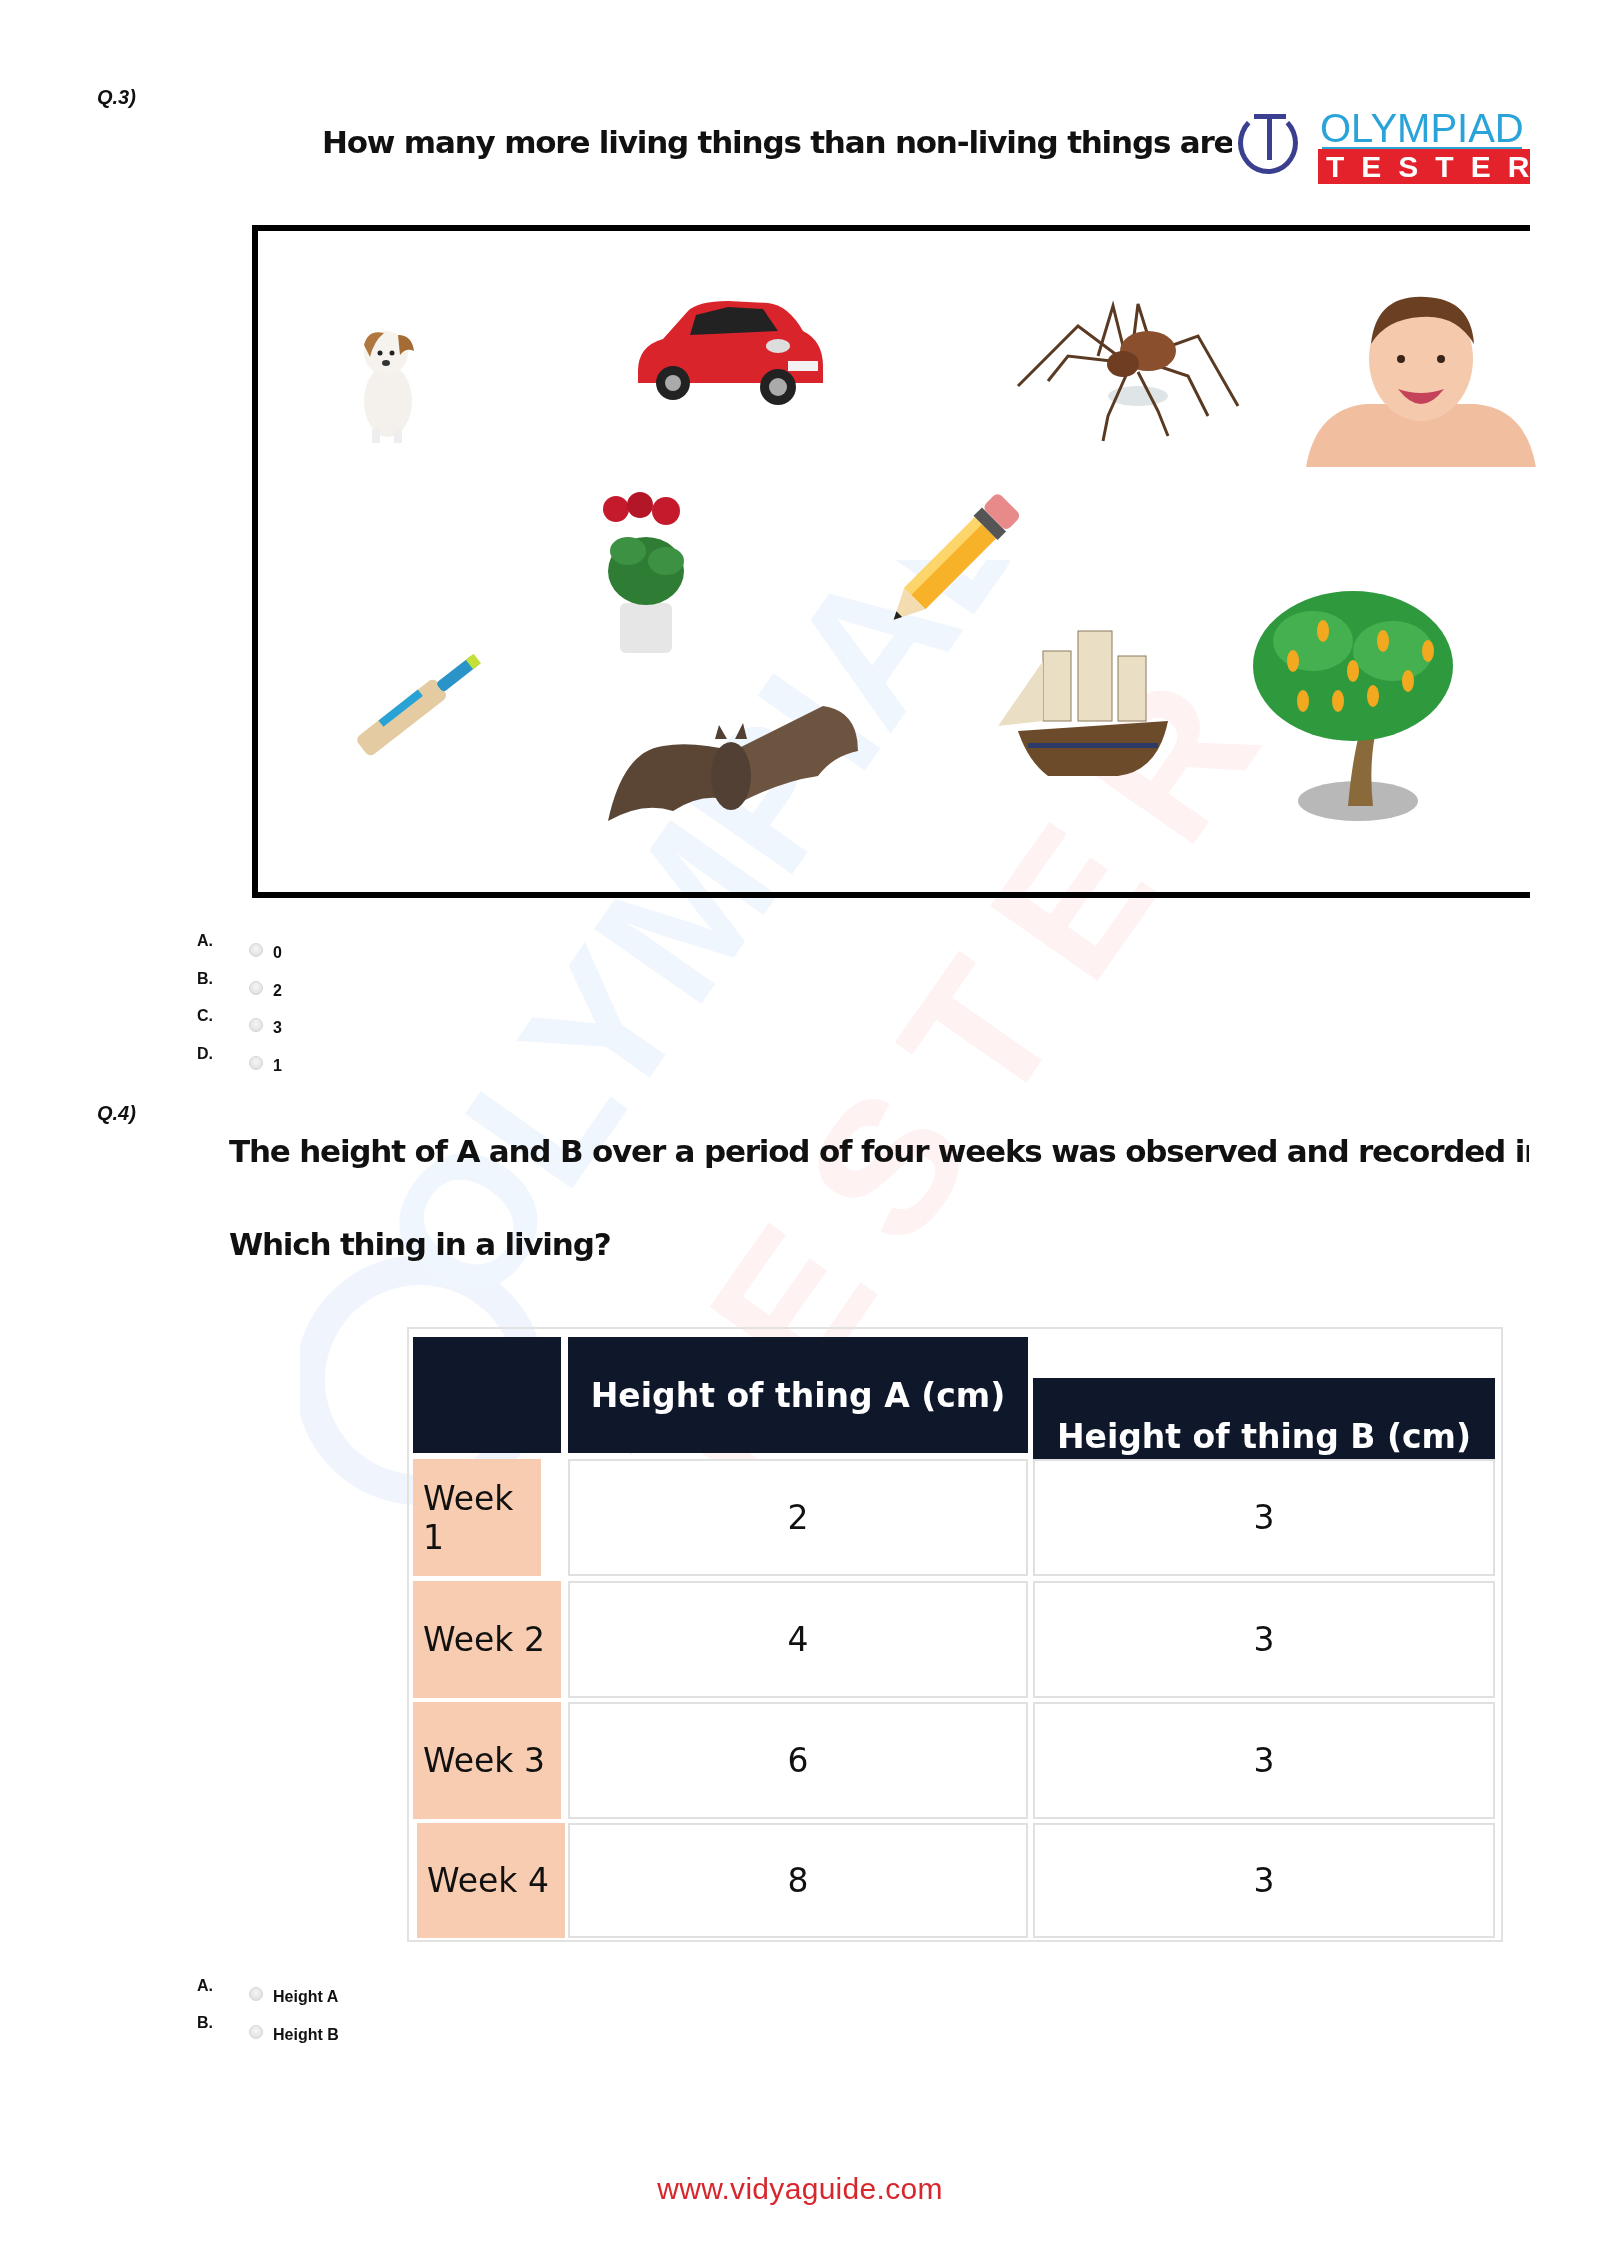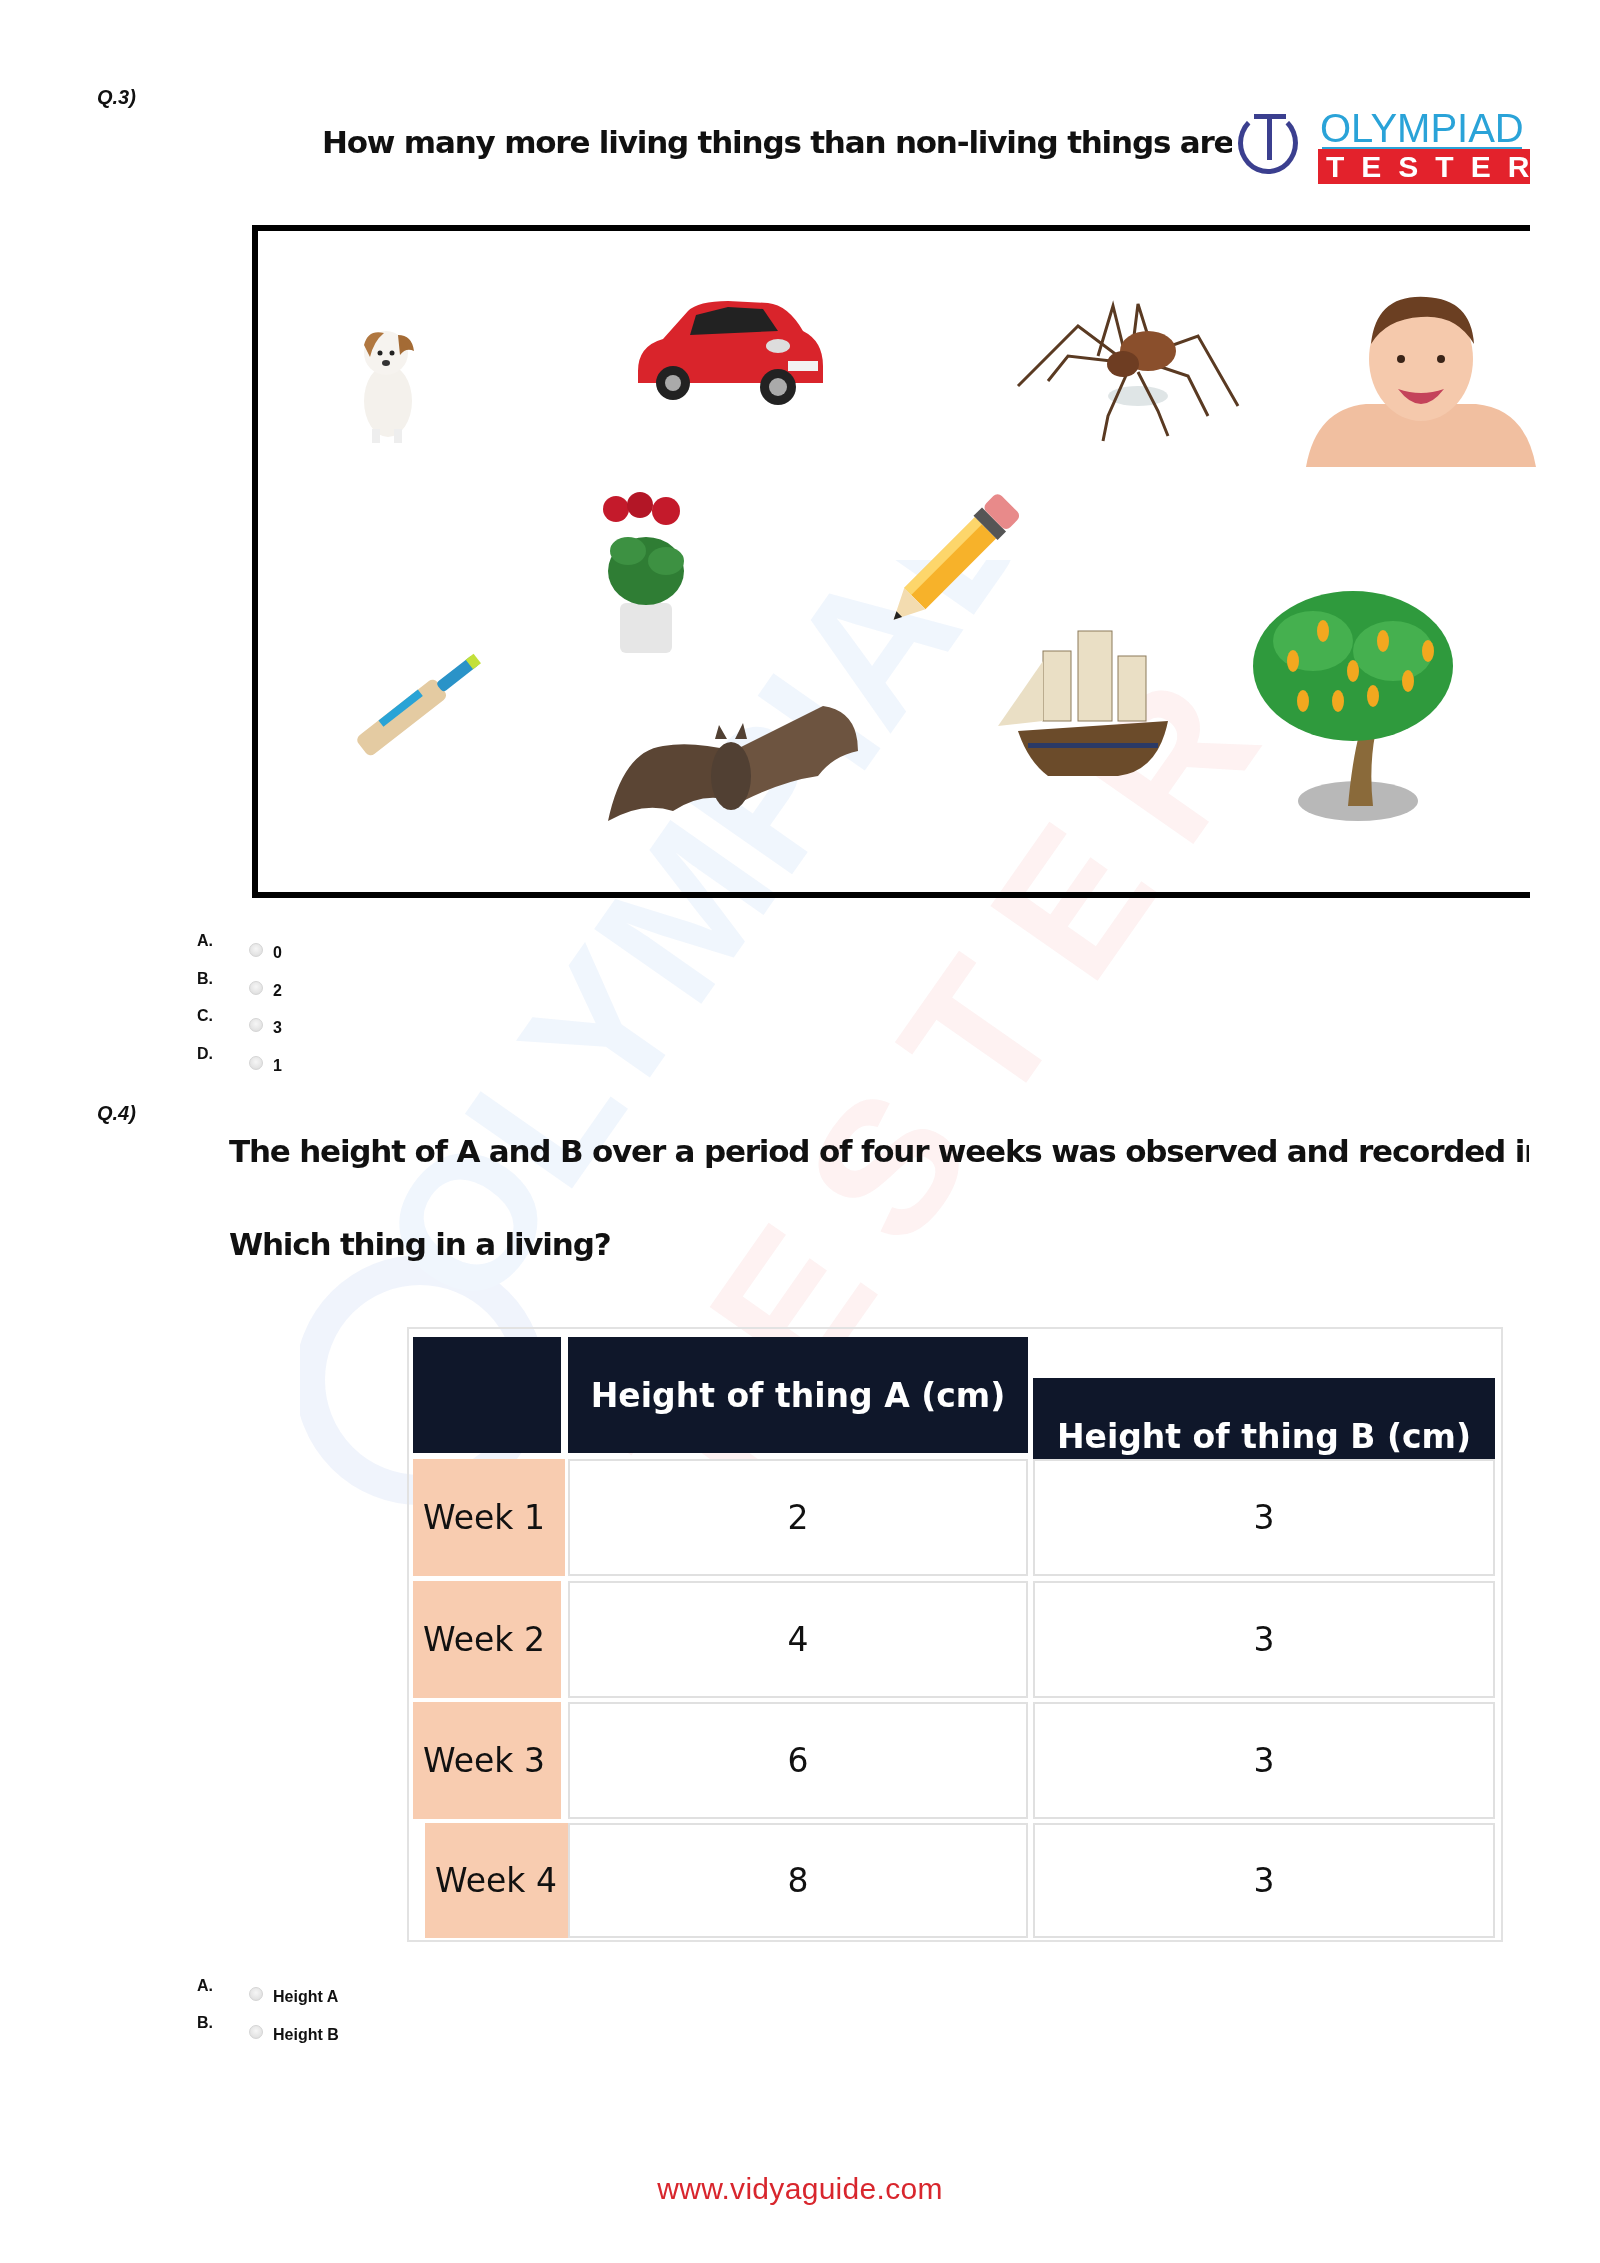--- a/index.html
+++ b/index.html
@@ -238,33 +238,33 @@
 <div class="abs qnum" style="left:97px; top:1102px;">Q.4)</div>
 <div class="abs qtext" style="left:229px; top:1133px; width:1300px;">The height of A and B over a period of four weeks was observed and recorded in the</div>
 <div class="abs qtext" style="left:229px; top:1226px; width:700px;">Which thing in a living?</div>
 
 <div class="abs tbl">
 
   <div class="cell head" style="left:4px; top:8px; width:148px; height:116px;"></div>
   <div class="cell head" style="left:159px; top:8px; width:460px; height:116px;">Height of thing A (cm)</div>
   <div class="cell head" style="left:624px; top:8px; width:462px; height:116px;margin-top:41px;">Height of thing B (cm)</div>
 
-  <div class="cell week" style="left:4px; top:130px; width:152px; height:117px;">Week 1</div>
+  <div class="cell week" style="left:4px; top:130px; width:128px; height:117px;">Week 1</div>
   <div class="cell val" style="left:159px; top:130px; width:460px; height:117px;">2</div>
   <div class="cell val" style="left:624px; top:130px; width:462px; height:117px;">3</div>
 
   <div class="cell week" style="left:4px; top:252px; width:148px; height:117px;">Week 2</div>
   <div class="cell val" style="left:159px; top:252px; width:460px; height:117px;">4</div>
   <div class="cell val" style="left:624px; top:252px; width:462px; height:117px;">3</div>
 
   <div class="cell week" style="left:4px; top:373px; width:148px; height:117px;">Week 3</div>
   <div class="cell val" style="left:159px; top:373px; width:460px; height:117px;">6</div>
   <div class="cell val" style="left:624px; top:373px; width:462px; height:117px;">3</div>
 
-  <div class="cell week" style="left:16px; top:494px; width:148px; height:115px;">Week 4</div>
+  <div class="cell week" style="left:8px; top:494px; width:148px; height:115px;">Week 4</div>
   <div class="cell val" style="left:159px; top:494px; width:460px; height:115px;">8</div>
   <div class="cell val" style="left:624px; top:494px; width:462px; height:115px;">3</div>
 </div>
 
 <div>
   <div class="abs opt-letter" style="left:197px; top:1977px;">A.</div>
   <div class="abs radio" style="left:249px; top:1987px;"></div>
   <div class="abs opt-text" style="left:273px; top:1988px;">Height A</div>
 
   <div class="abs opt-letter" style="left:197px; top:2014px;">B.</div>

